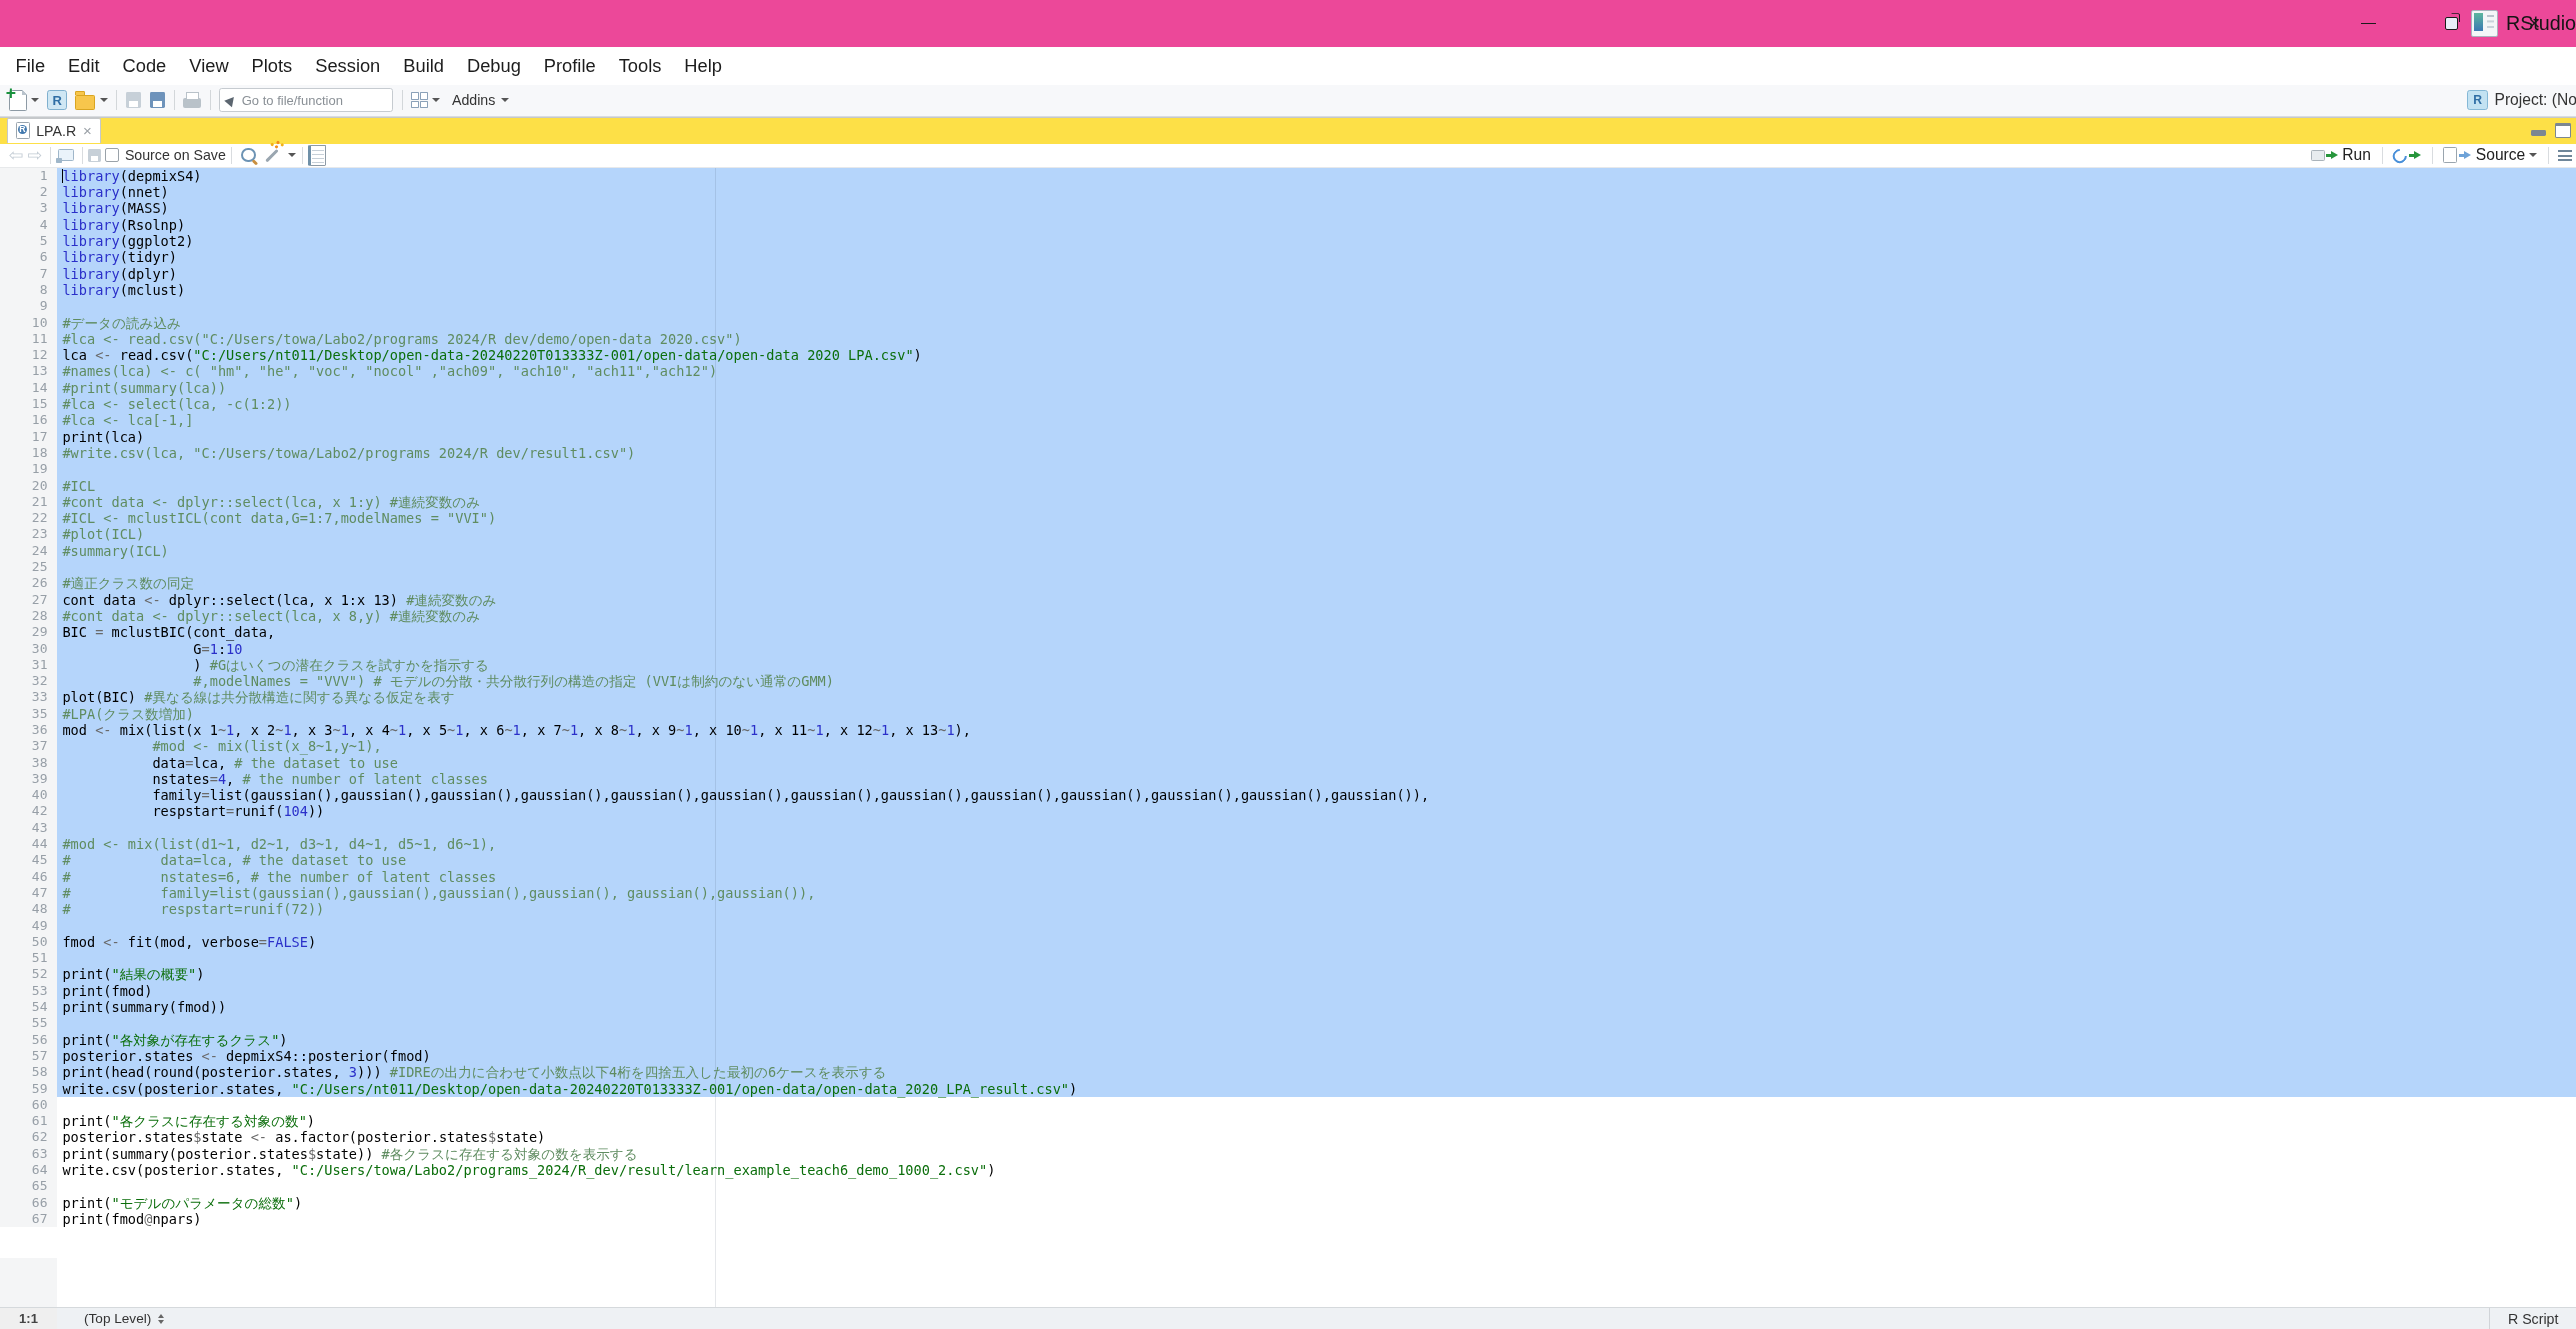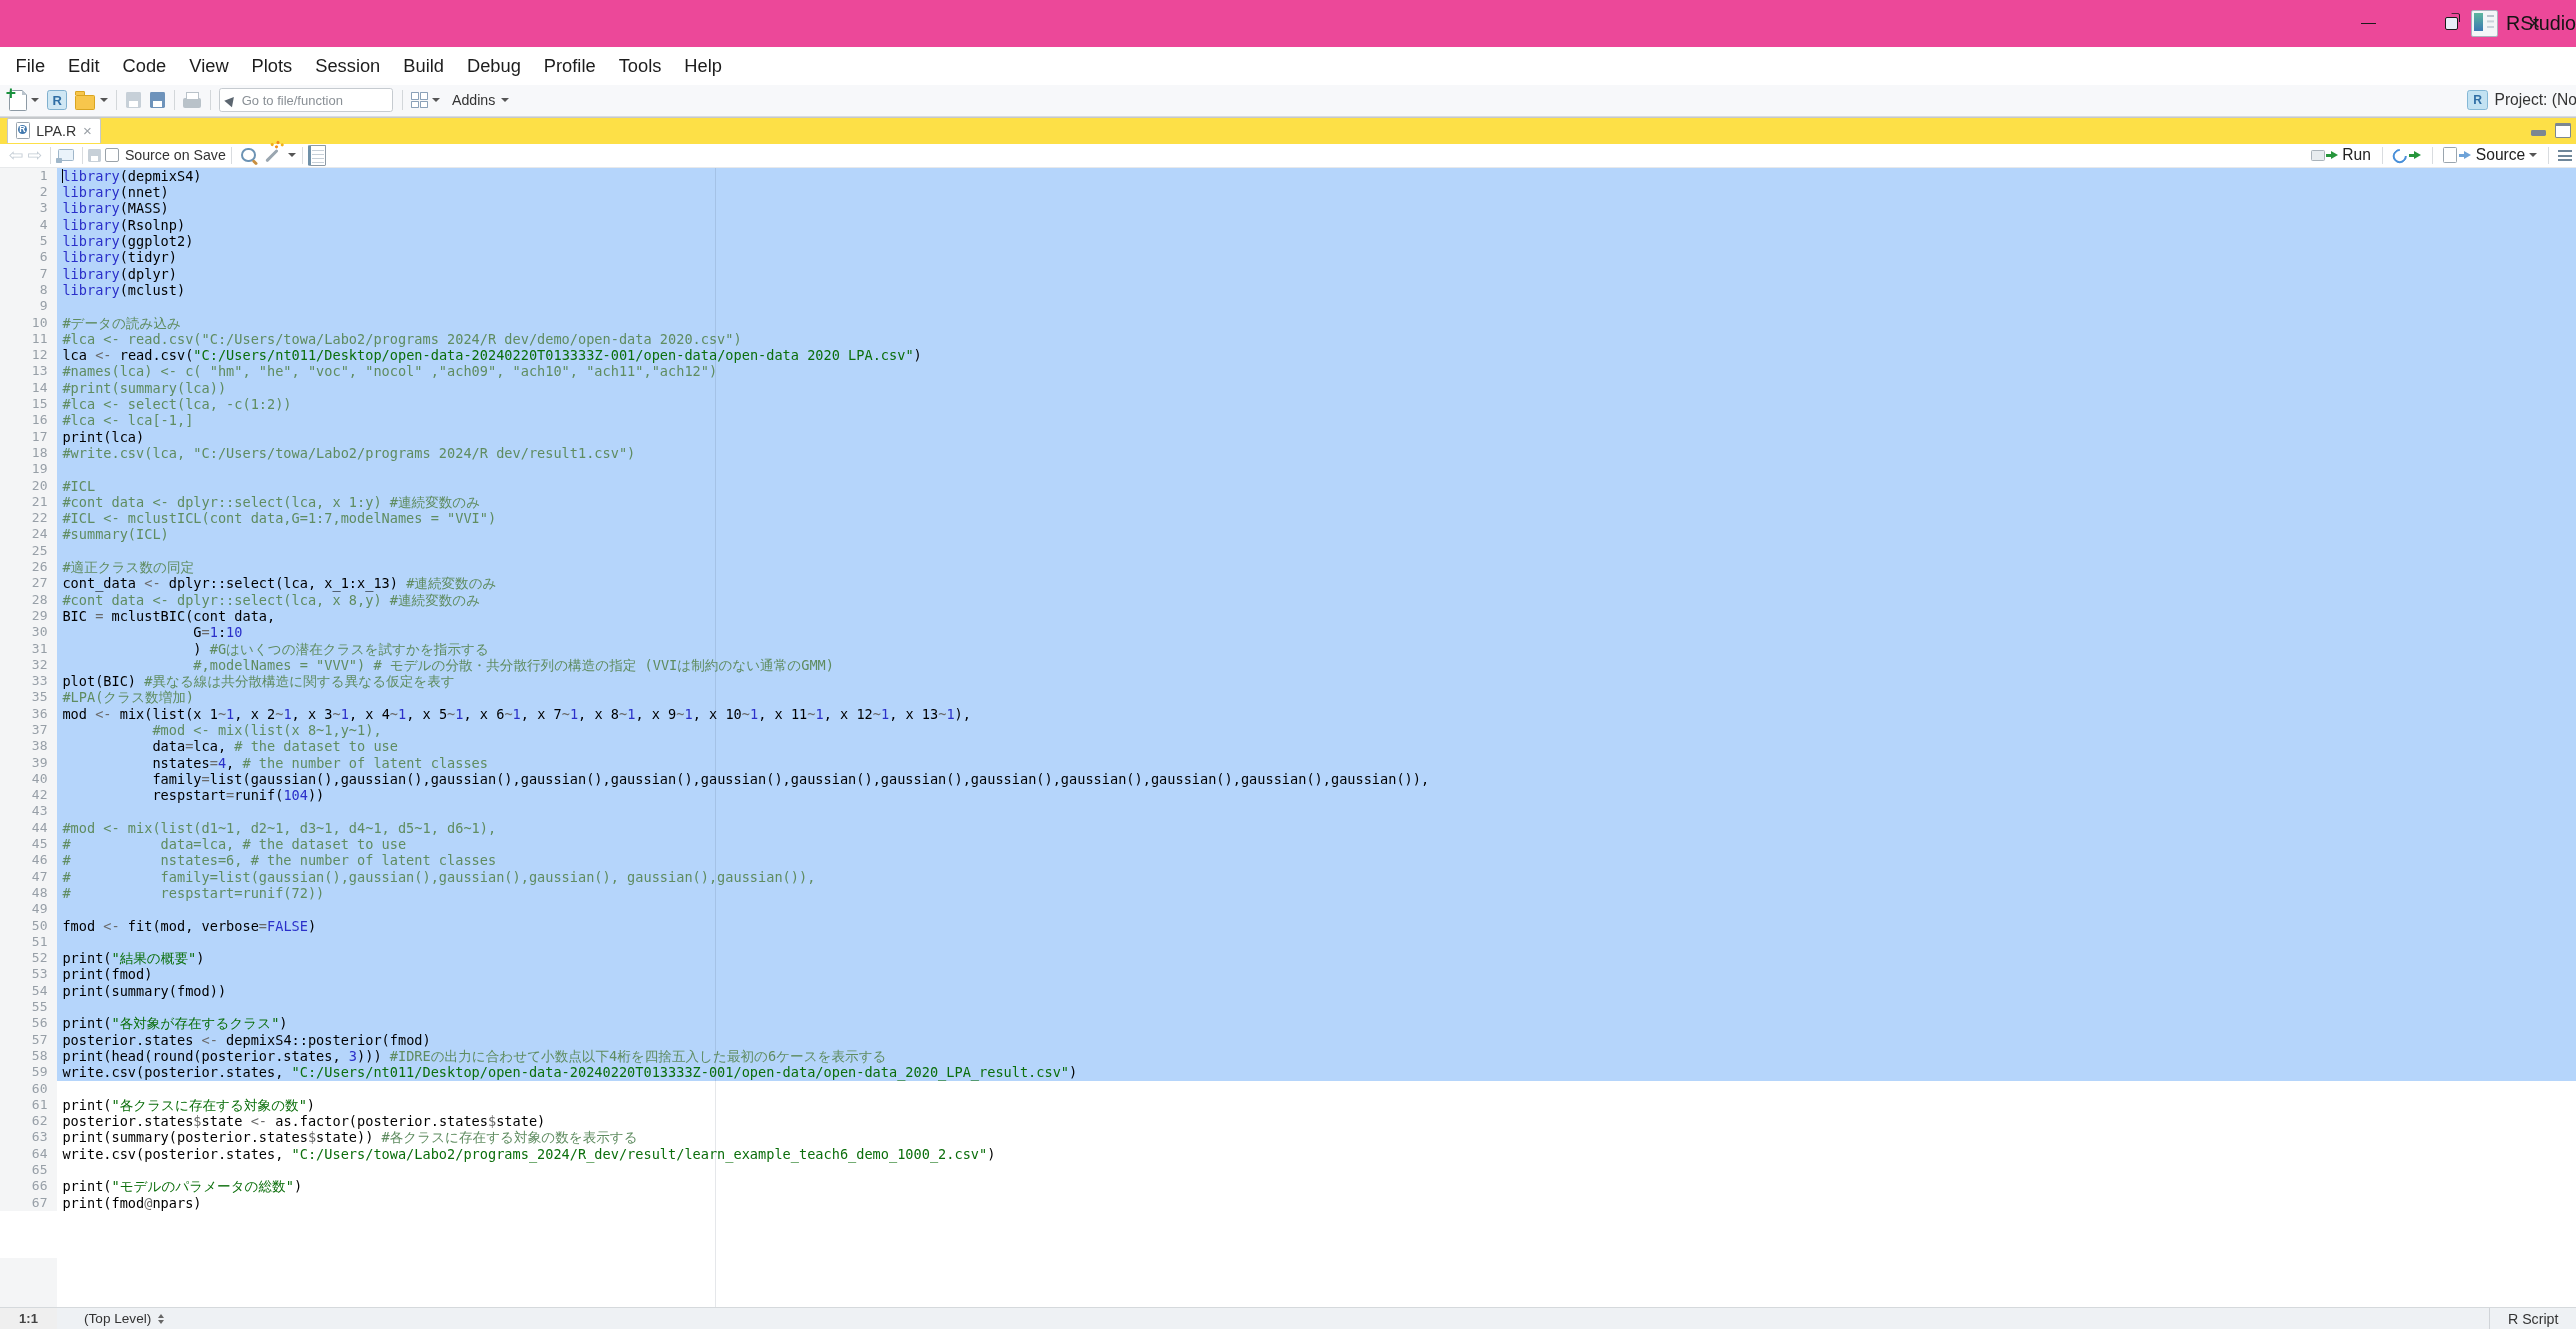--- a/index.html
+++ b/index.html
@@ -340,20 +340,24 @@
     </div>
     <div class="code-line">
       <span class="ln">21</span>
       <span class="lc sel"><span class="tok-c">#cont_data &lt;- dplyr::select(lca, x_1:y) #連続変数のみ</span></span>
     </div>
     <div class="code-line">
       <span class="ln">22</span>
       <span class="lc sel"><span class="tok-c">#ICL &lt;- mclustICL(cont_data,G=1:7,modelNames = "VVI")</span></span>
     </div>
     <div class="code-line">
+      <span class="ln">23</span>
+      <span class="lc sel"><span class="tok-c">#plot(ICL)</span></span>
+    </div>
+    <div class="code-line">
       <span class="ln">24</span>
       <span class="lc sel"><span class="tok-c">#summary(ICL)</span></span>
     </div>
     <div class="code-line">
       <span class="ln">25</span>
       <span class="lc sel"></span>
     </div>
     <div class="code-line">
       <span class="ln">26</span>
       <span class="lc sel"><span class="tok-c">#適正クラス数の同定</span></span>

